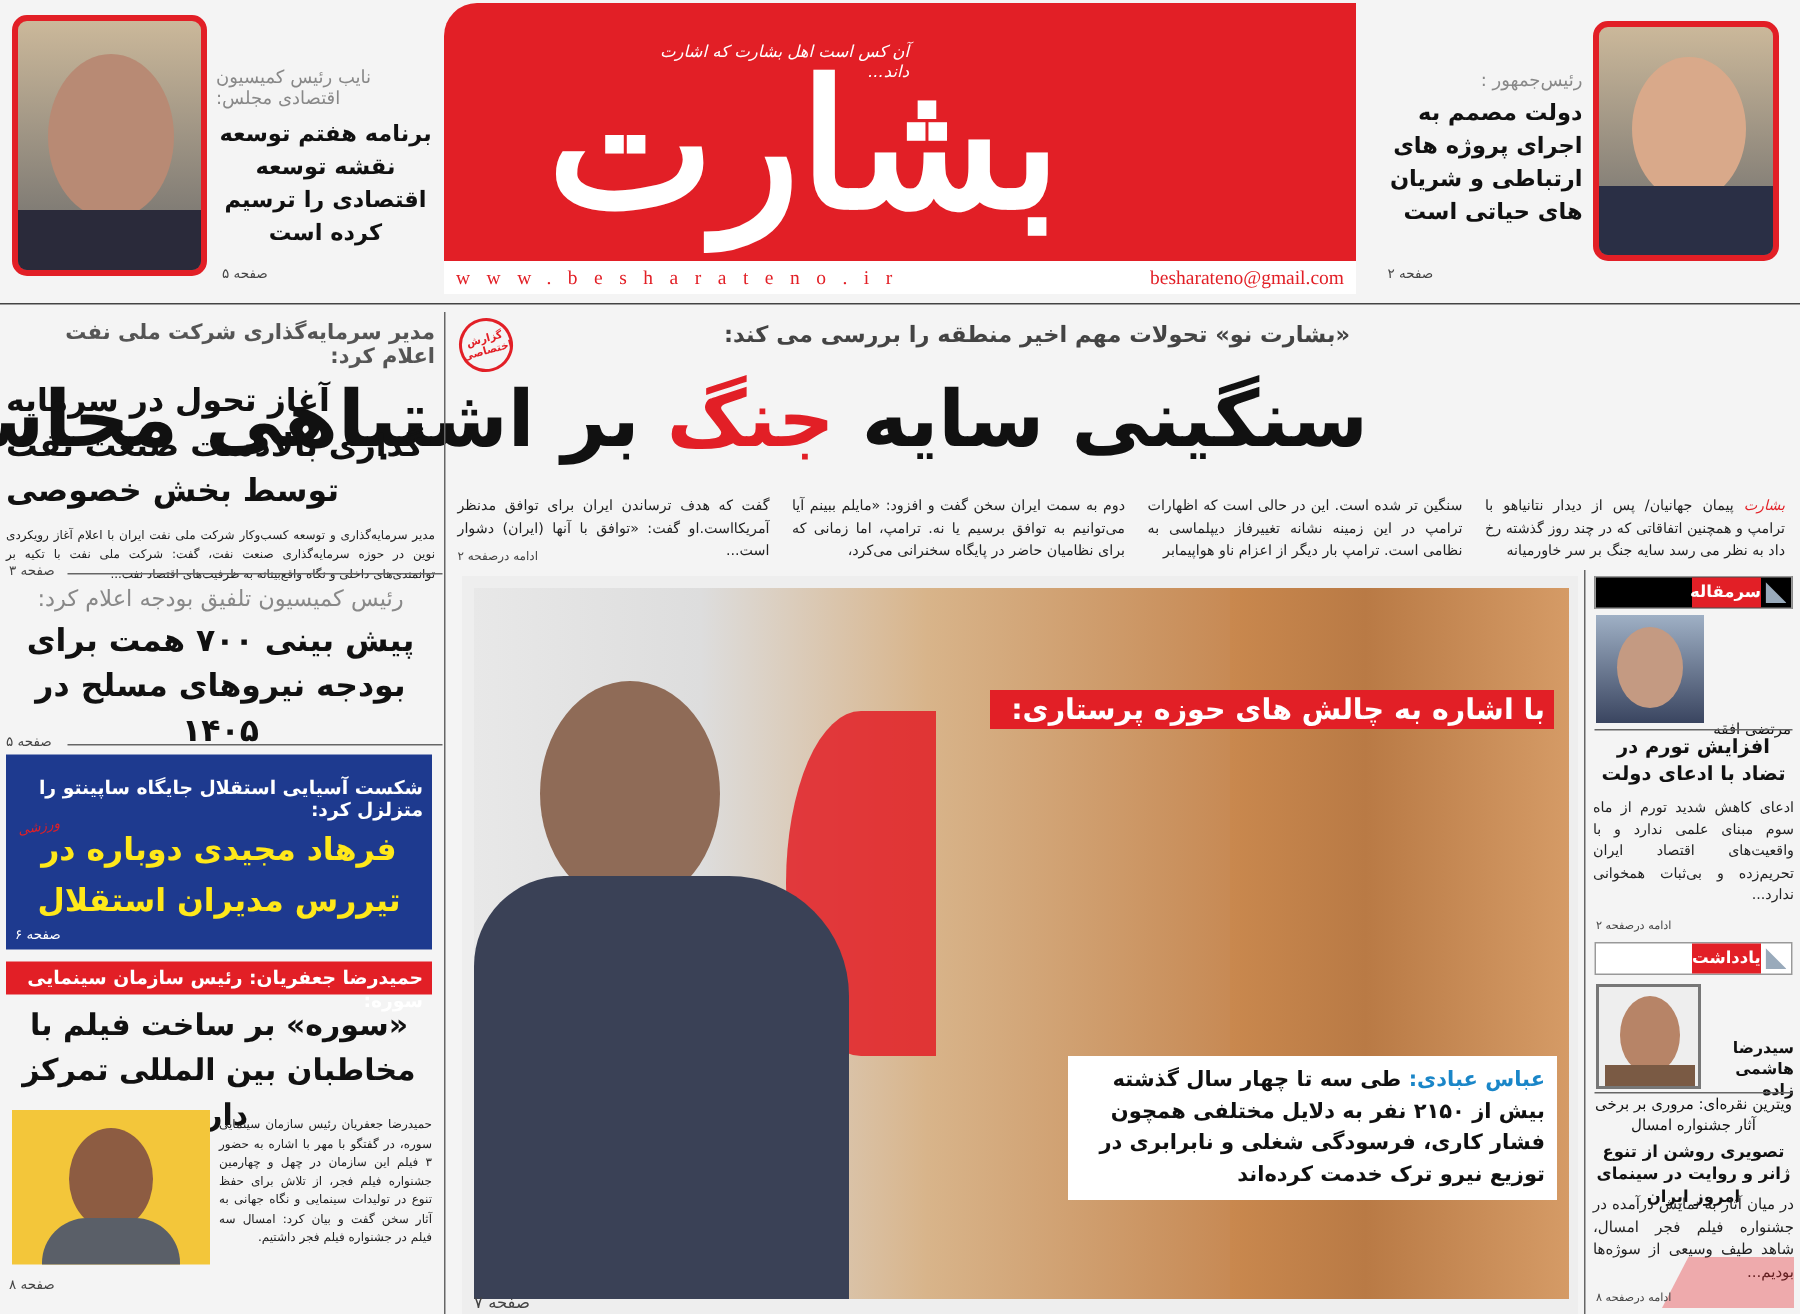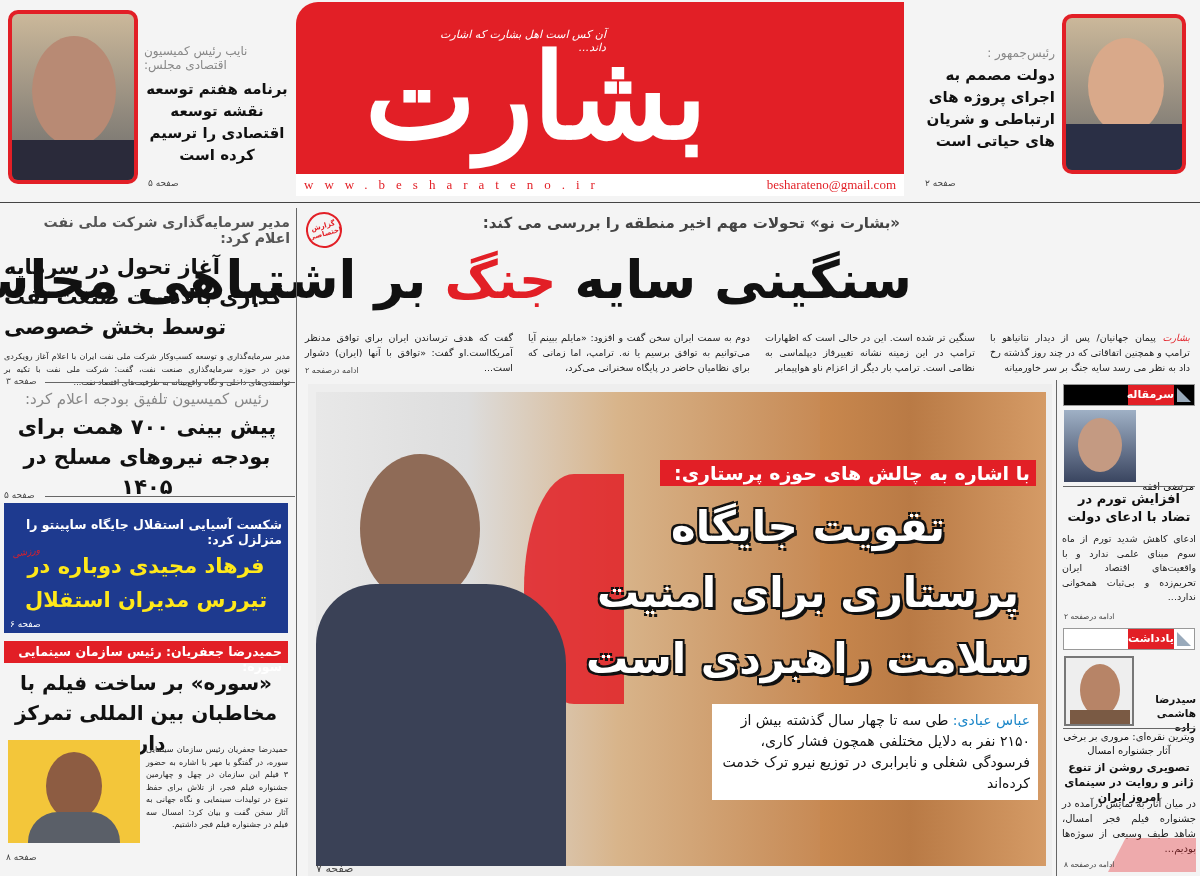--- a/index.html
+++ b/index.html
@@ -110,23 +110,22 @@
 <div class="abs page-ref" style="left:6px;top:852px;direction:rtl">صفحه ۸</div>
 
 <div class="abs" style="left:308px;top:384px;width:744px;height:492px;background:#eee;padding:6px">
   <div class="abs" style="left:8px;top:8px;width:504px;height:474px;background:linear-gradient(90deg,#e8e8e8 0%,#ddd 30%,#d8b48a 60%,#c78a55 100%)"></div>
   <div class="abs" style="left:216px;top:90px;width:100px;height:230px;background:#e21f26;border-radius:50% 0 0 50%;opacity:.85"></div>
   <div class="abs" style="left:52px;top:70px;width:120px;height:150px;background:#8f6b57;border-radius:50%"></div>
   <div class="abs" style="left:8px;top:200px;width:250px;height:282px;background:#3a4156;border-radius:60px 80px 0 0"></div>
   <div class="abs" style="left:512px;top:8px;width:226px;height:474px;background:linear-gradient(90deg,#c9884e,#b97a45 40%,#d59b66)"></div>
 
   <div class="abs rtl" style="left:352px;top:76px;width:376px;background:#e21f26;color:#fff;font-size:19px;font-weight:bold;padding:2px 6px">با اشاره به چالش های حوزه پرستاری:</div>
-  <div class="abs rtl headline" style="left:270px;top:110px;width:460px;font-size:42px;line-height:66px;color:#fff;text-align:center;text-shadow:3px 3px 0 #111,-2px -2px 0 #111,2px -2px 0 #111,-2px 2px 0 #111">تقویت جایگاه پرستاری برای امنیت سلامت راهبردی است</div>
 
-  <div class="abs rtl" style="left:404px;top:320px;width:326px;background:#fff;padding:6px 8px;font-size:14px;font-weight:normal;line-height:21px">
+  <div class="abs rtl" style="left:404px;top:320px;width:326px;background:#fff;padding:6px 8px;font-size:14px;font-weight:bold;line-height:21px">
     <span style="color:#1a86c8">عباس عبادی:</span>
     <span>طی سه تا چهار سال گذشته بیش از ۲۱۵۰ نفر به دلایل مختلفی همچون فشار کاری، فرسودگی شغلی و نابرابری در توزیع نیرو ترک خدمت کرده‌اند</span>
   </div>
   <div class="abs page-ref" style="left:8px;top:478px;direction:rtl;font-size:11px">صفحه ۷</div>
 </div>
 
 <div class="abs vline" style="left:1056px;top:380px;height:496px"></div>
 
 <div class="abs" style="left:1063px;top:384px;width:132px;height:22px;border:1px solid #999;background:#000000">
   <div class="abs rtl" style="right:20px;top:0;width:46px;height:20px;background:#e21f26;color:#fff;font-size:11px;font-weight:bold;text-align:center;line-height:20px">سرمقاله</div>

